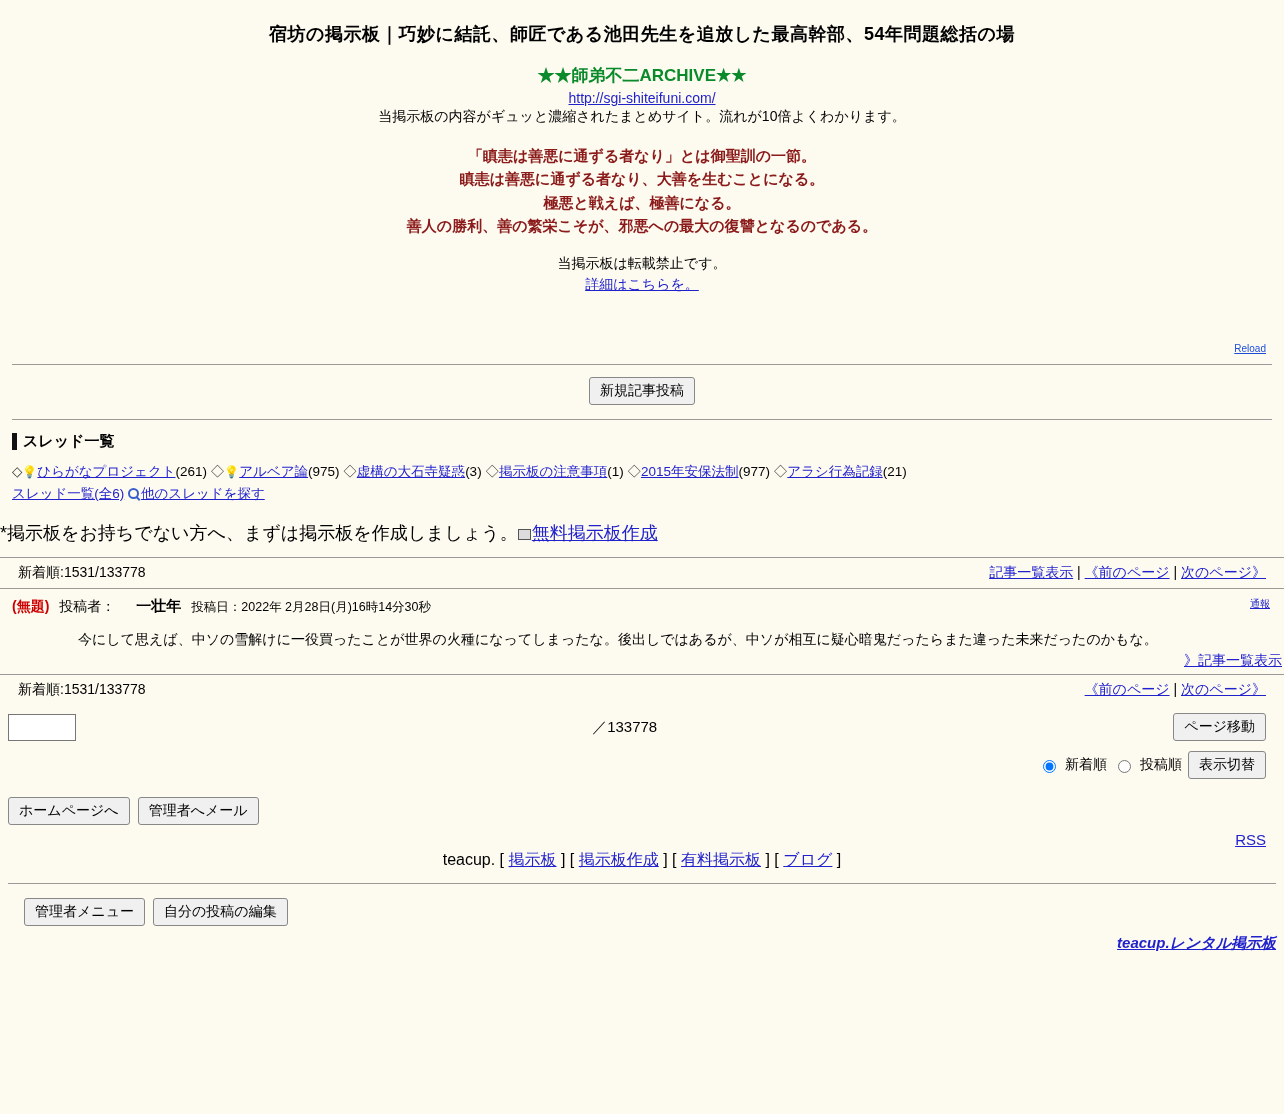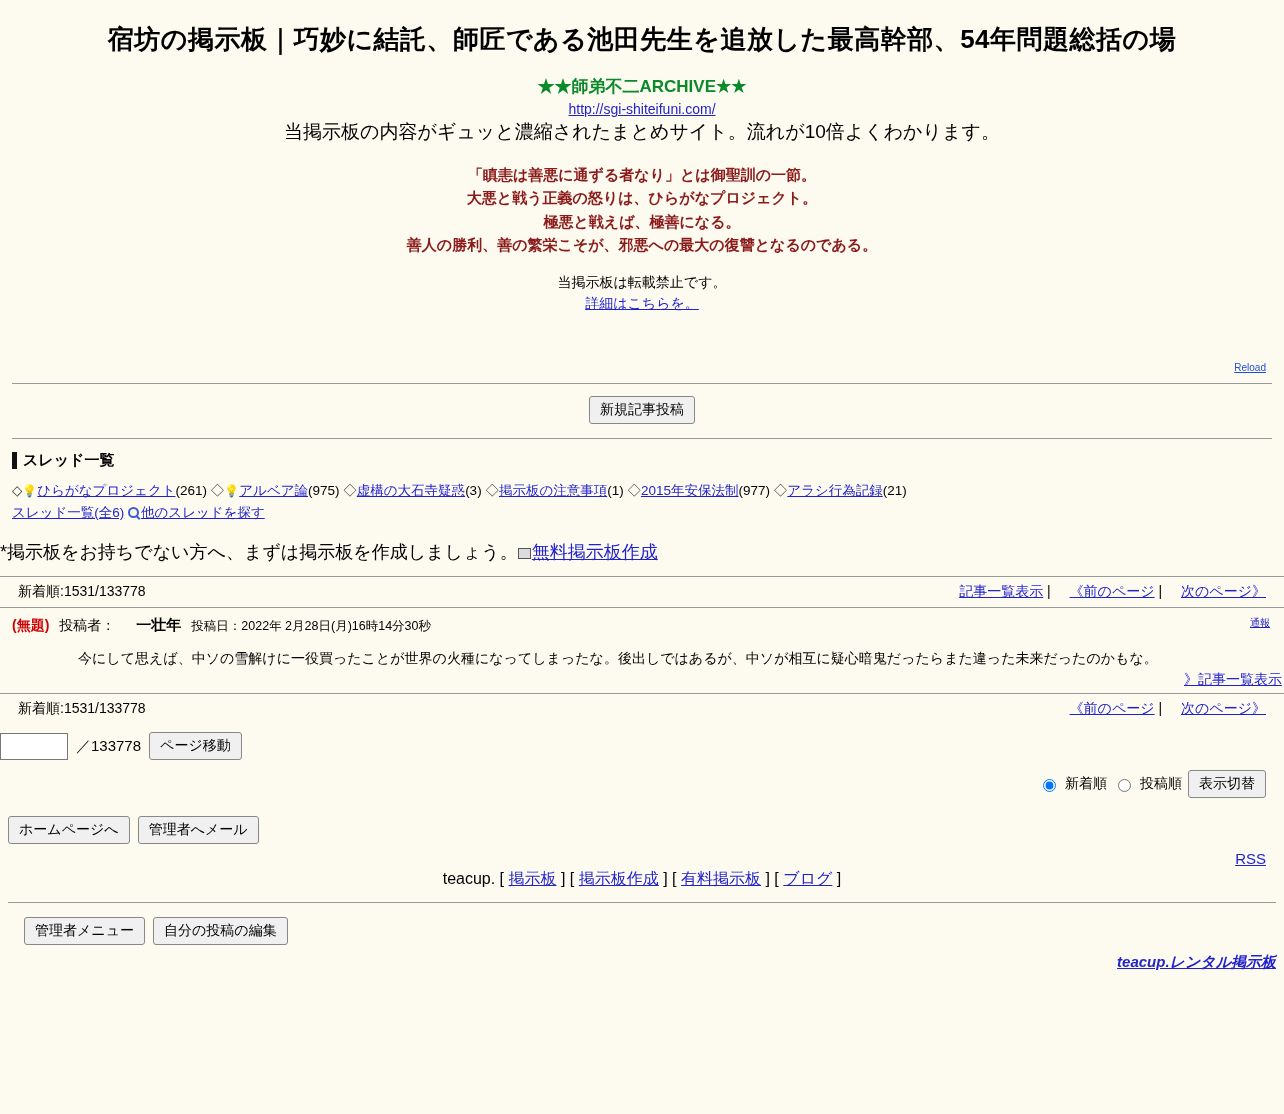--- a/index.html
+++ b/index.html
@@ -6,40 +6,40 @@
   html, body {
     margin: 0; padding: 0;
     width: 1284px; height: 1114px;
     background: #fdfbf0;
     font-family: "Liberation Sans", sans-serif;
     color: #000;
   }
   .page { width: 1284px; position: relative; }
   h1.title {
     text-align: center;
-    font-size: 26px;
+    font-size: 18px;
     font-weight: bold;
     margin: 22px 0 18px 0;
     letter-spacing: 0.5px;
   }
   .center { text-align: center; }
   .archive-title {
     color: #0a8a2a;
     font-weight: bold;
     font-size: 17px;
     margin-bottom: 2px;
   }
   .archive-url {
     color: #2222cc;
     text-decoration: underline;
     font-size: 14px;
     display: inline-block;
     margin-bottom: 2px;
   }
-  .archive-desc { font-size: 19px; margin-bottom: 18px; }
+  .archive-desc { font-size: 14px; margin-bottom: 18px; }
   .quote-block {
     color: #8b1a1a;
     font-weight: bold;
     font-size: 15px;
     line-height: 1.55;
     margin-bottom: 18px;
   }
   .notice { font-size: 14px; margin-bottom: 2px; }
   .notice-link { color: #2222cc; text-decoration: underline; font-size: 14px; }
   .reload-row {
@@ -94,21 +94,21 @@
   }
   .navbar {
     display: flex;
     justify-content: space-between;
     align-items: center;
     padding: 6px 18px;
     font-size: 14px;
     border-top: 1px solid #999;
     border-bottom: 1px solid #999;
   }
-  .navbar-right a { text-decoration: underline; margin-left: 15px; }
+  .navbar-right a { text-decoration: underline; }
   .article {
     padding: 8px 12px 2px 12px;
     position: relative;
   }
   .article-header {
     display: flex;
     align-items: baseline;
     gap: 10px;
     font-size: 14px;
   }
@@ -139,25 +139,26 @@
   .navbar2 {
     display: flex;
     justify-content: space-between;
     align-items: center;
     padding: 6px 18px;
     font-size: 14px;
     border-top: 1px solid #999;
   }
   .pager-row {
     display: flex;
-    justify-content: flex-start;
+    justify-content: space-between;
     align-items: center;
     gap: 8px;
     padding: 8px 18px 0 0;
     font-size: 15px;
+    margin-left: 8px;
   }
   .pager-row input[type=text] {
     width: 68px; height: 27px;
     border: 1px solid #777;
     font-size: 14px;
     padding: 2px 4px;
     background: #fff;
   }
   .sort-row {
     display: flex;
@@ -244,21 +245,21 @@
   <h1 class="title">宿坊の掲示板｜巧妙に結託、師匠である池田先生を追放した最高幹部、54年問題総括の場</h1>
 
   <div class="center">
     <div class="archive-title">★★師弟不二ARCHIVE★★</div>
     <a href="#" class="archive-url">http://sgi-shiteifuni.com/</a>
     <div class="archive-desc">当掲示板の内容がギュッと濃縮されたまとめサイト。流れが10倍よくわかります。</div>
   </div>
 
   <div class="center quote-block">
     <div>「瞋恚は善悪に通ずる者なり」とは御聖訓の一節。</div>
-    <div>大悪と戦う正義の怒りは、ひらがなプロジェクト。</div>
+    <div>瞋恚は善悪に通ずる者なり、大善を生むことになる。</div>
     <div>極悪と戦えば、極善になる。</div>
     <div>善人の勝利、善の繁栄こそが、邪悪への最大の復讐となるのである。</div>
   </div>
 
   <div class="center">
     <div class="notice">当掲示板は転載禁止です。</div>
     <a href="#" class="notice-link">詳細はこちらを。</a>
   </div>
 
   <div class="reload-row">

